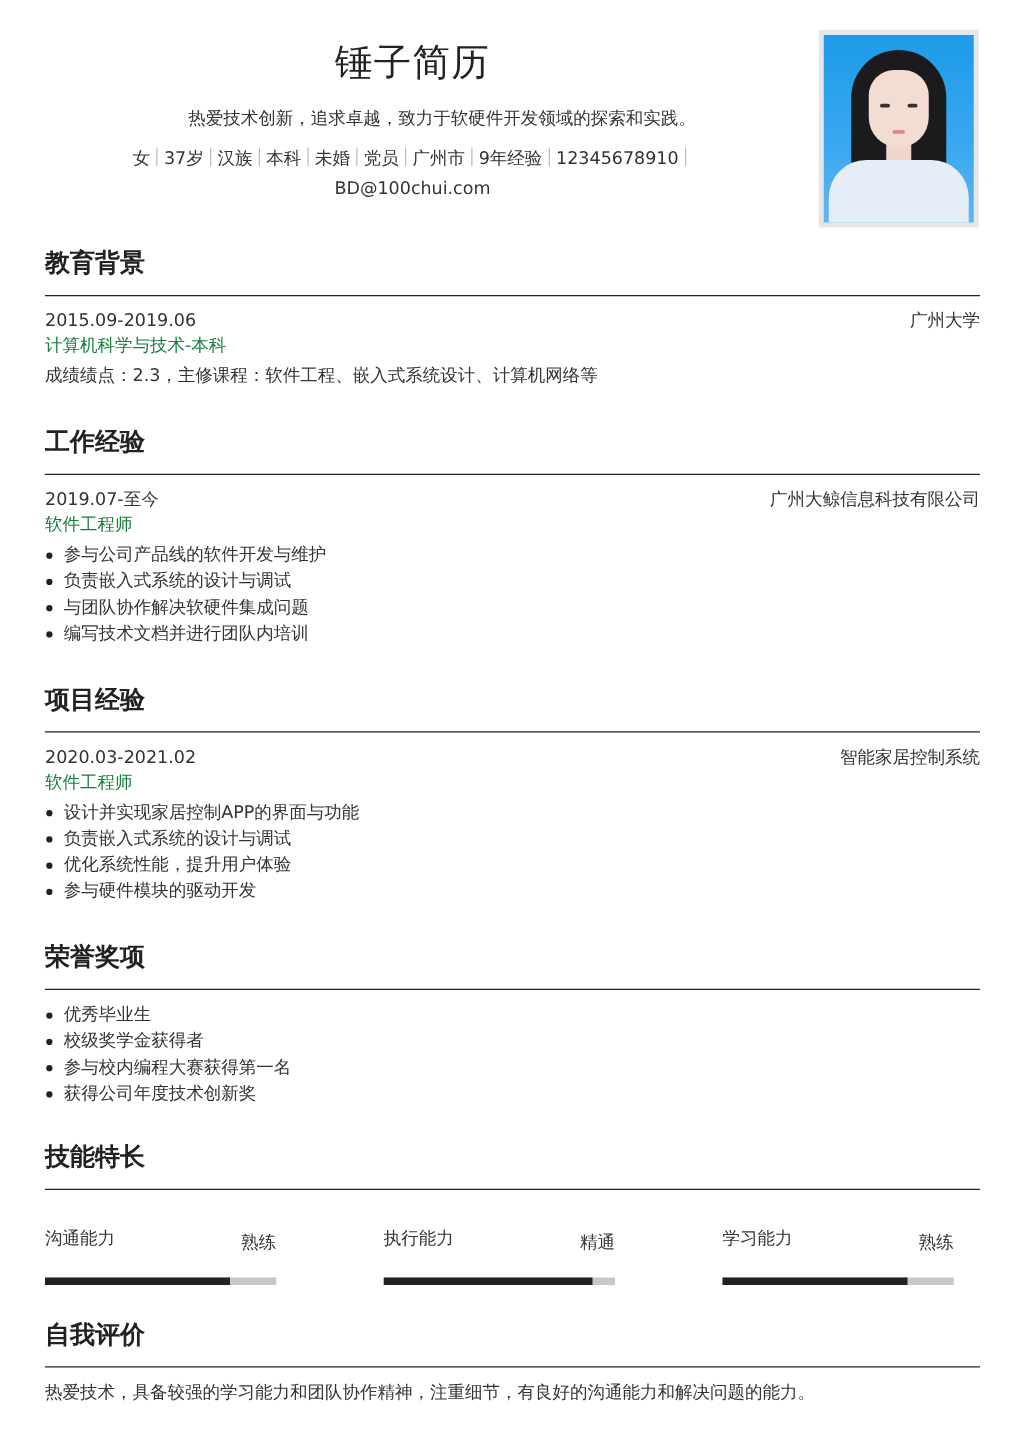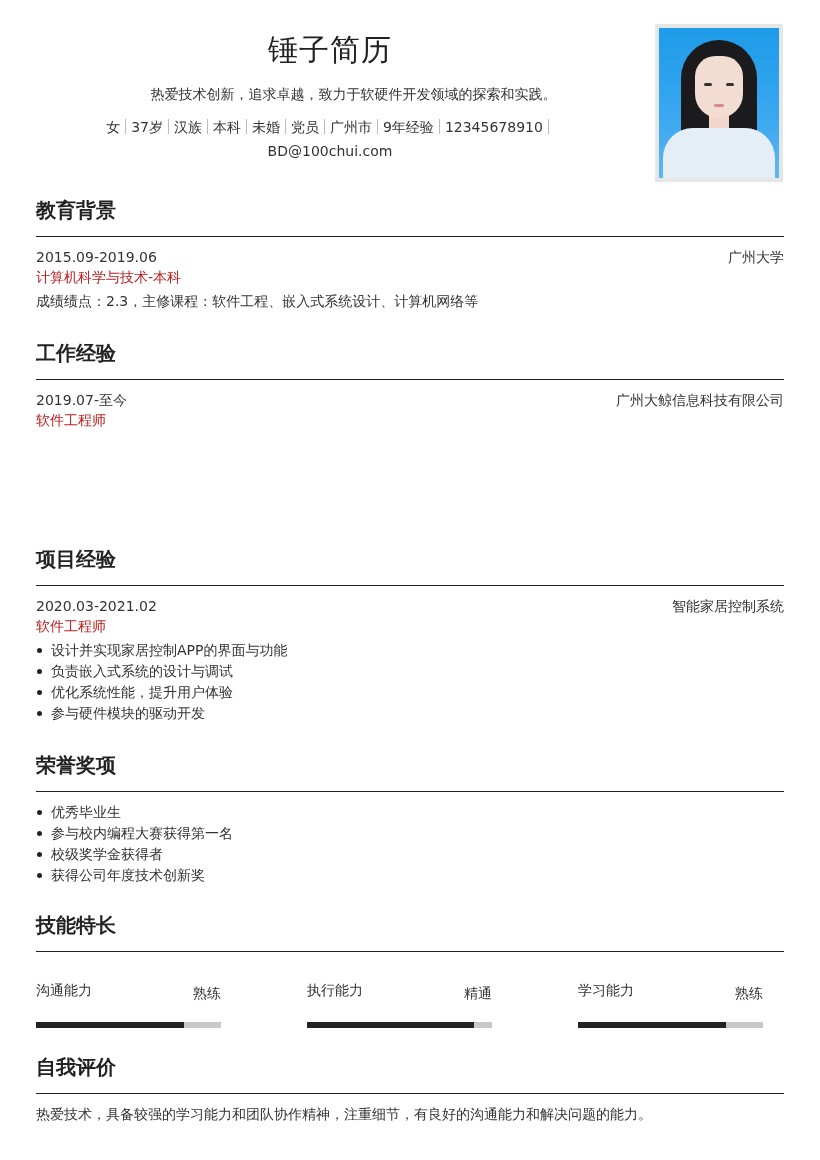--- a/index.html
+++ b/index.html
@@ -19,21 +19,21 @@
   .face { position: absolute; left: 36px; top: 28px; width: 48px; height: 62px; background: #f3dcd2; border-radius: 22px 22px 26px 26px; }
   .eye { position: absolute; top: 55px; width: 8px; height: 3px; background: #333; border-radius: 2px; }
   .mouth { position: absolute; left: 55px; top: 76px; width: 10px; height: 3px; background: #d88; border-radius: 2px; }
   .neck { position: absolute; left: 50px; top: 86px; width: 20px; height: 18px; background: #f0d6cc; }
   .shirt { position: absolute; left: 4px; top: 100px; width: 112px; height: 60px; background: #e5edf6; border-radius: 30px 30px 0 0; }
 
   .section { position: absolute; left: 36px; width: 748px; }
   .sec-title { font-size: 20px; font-weight: bold; color: #222; height: 30px; line-height: 30px; }
   .sec-line { height: 1px; background: #222; margin-top: 11px; }
   .row { display: flex; justify-content: space-between; font-size: 14px; font-weight: normal; color: #333; height: 20px; line-height: 20px; margin-top: 10px; }
-  .sub { font-size: 14px; color: #b91c1c; height: 21px; line-height: 21px; }
+  .sub { font-size: 14px; color: #15803d; height: 21px; line-height: 21px; }
   .text { font-size: 14px; color: #333; line-height: 21px; }
   ul.bullets { list-style: none; }
   ul.bullets li { position: relative; padding-left: 15px; font-size: 14px; color: #333; height: 21px; line-height: 21px; }
   ul.bullets li::before { content: ""; position: absolute; left: 1px; top: 8px; width: 5px; height: 5px; background: #222; border-radius: 50%; }
 
   .skills { position: relative; height: 60px; }
   .skill { position: absolute; top: 30px; width: 185px; height: 40px; }
   .skill-name { position: absolute; left: 0; top: 0; font-size: 14px; color: #333; }
   .skill-level { position: absolute; right: 0; top: 3px; font-size: 14px; color: #333; }
   .skill-bar { position: absolute; left: 0; top: 40px; width: 185px; height: 6px; background: #c8c8c8; }
@@ -75,20 +75,26 @@
 </div>
 
 <div class="section" style="top:338px;">
   <div class="sec-title">工作经验</div>
   <div class="sec-line"></div>
   <div class="row">
     <span>2019.07-至今</span>
     <span>广州大鲸信息科技有限公司</span>
   </div>
   <div class="sub">软件工程师</div>
+  <ul class="bullets" style="margin-top:3px;">
+    <li>参与公司产品线的软件开发与维护</li>
+    <li>负责嵌入式系统的设计与调试</li>
+    <li>与团队协作解决软硬件集成问题</li>
+    <li>编写技术文档并进行团队内培训</li>
+  </ul>
 </div>
 
 <div class="section" style="top:544px;">
   <div class="sec-title">项目经验</div>
   <div class="sec-line"></div>
   <div class="row">
     <span>2020.03-2021.02</span>
     <span>智能家居控制系统</span>
   </div>
   <div class="sub">软件工程师</div>
@@ -98,22 +104,22 @@
     <li>优化系统性能，提升用户体验</li>
     <li>参与硬件模块的驱动开发</li>
   </ul>
 </div>
 
 <div class="section" style="top:750px;">
   <div class="sec-title">荣誉奖项</div>
   <div class="sec-line"></div>
   <ul class="bullets" style="margin-top:10px;">
     <li>优秀毕业生</li>
+    <li>校级奖学金获得者</li>
     <li>参与校内编程大赛获得第一名</li>
-    <li>校级奖学金获得者</li>
     <li>获得公司年度技术创新奖</li>
   </ul>
 </div>
 
 <div class="section" style="top:910px;">
   <div class="sec-title">技能特长</div>
   <div class="sec-line"></div>
   <div class="skills">
     <div class="skill" style="left:0;">
       <span class="skill-name">沟通能力</span>

